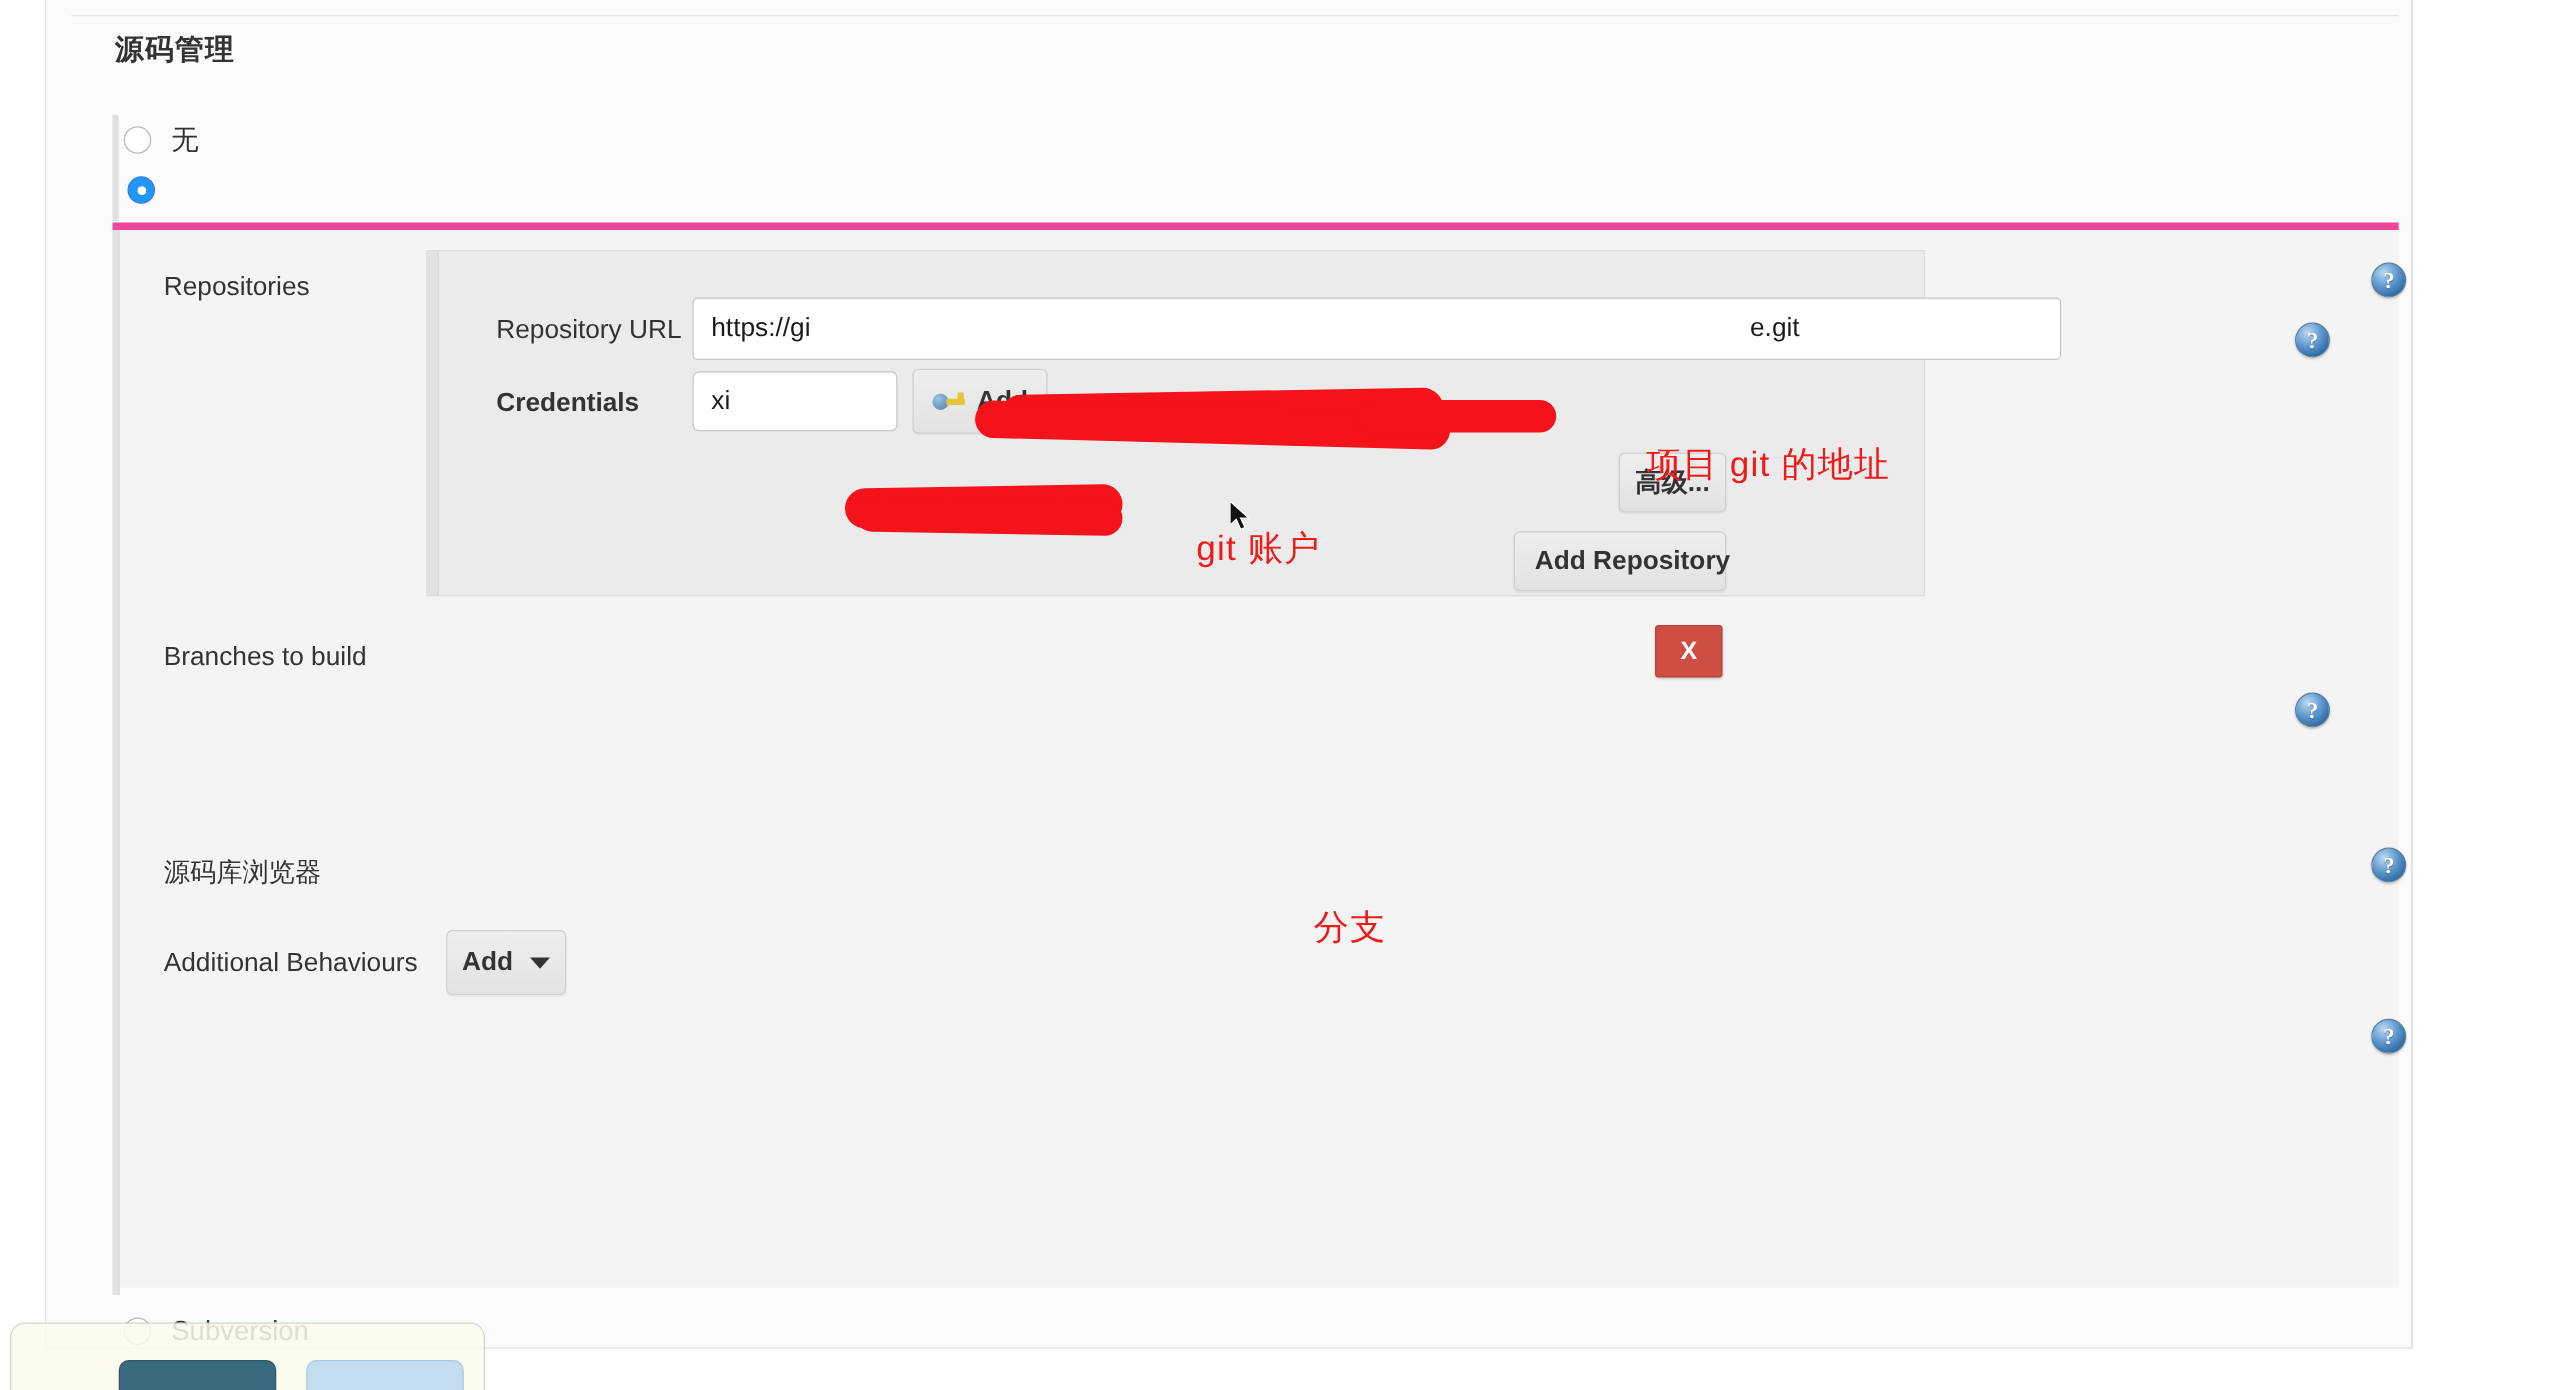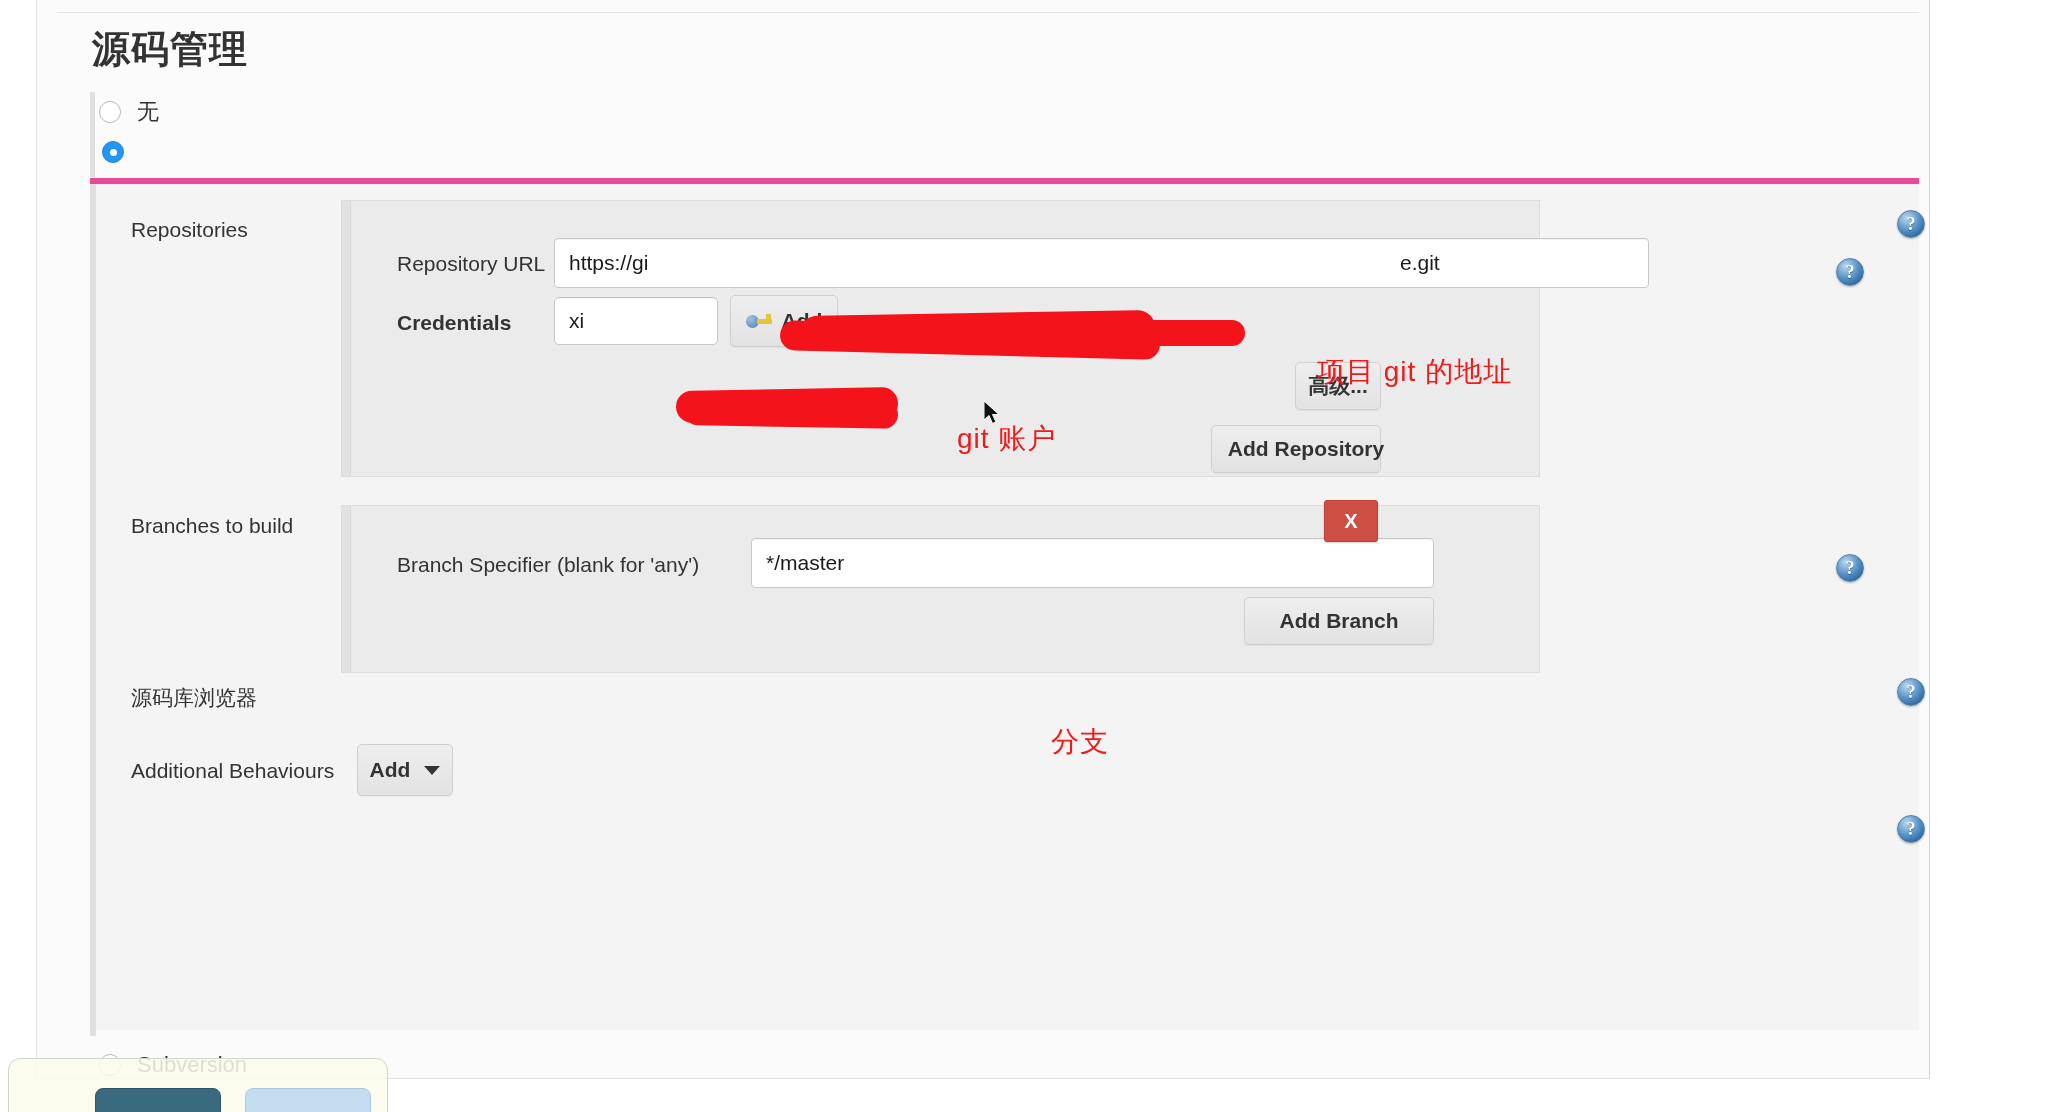--- a/index.html
+++ b/index.html
@@ -29,21 +29,21 @@
   .top-rule {
     position: absolute;
     left: 20px; top: 12px;
     width: 1862px; height: 1px;
     background: #e6e6e6;
   }
 
   .page-title {
     position: absolute;
     left: 55px; top: 24px;
-    font-size: 38px;
+    font-size: 23px;
     font-weight: bold;
     color: #333333;
     letter-spacing: 1px;
   }
 
   
   .radio-guide {
     position: absolute;
     left: 53px; top: 92px;
     width: 5px; height: 85px;
@@ -371,33 +371,20 @@
 
       <div class="help-icon" style="left:1807px; top:26px;">
         <span>?</span>
       </div>
       <div class="help-icon" style="left:1746px; top:74px;">
         <span>?</span>
       </div>
 
       <div class="field-label" style="left:41px; top:330px;">Branches to build</div>
 
-      <div class="subbox" style="left:251px; top:321px; width:1199px; height:168px;">
-        <div class="subbox-gutter"></div>
-
-        <div class="inner-label" style="left:55px; top:47px;">Branch Specifier (blank for 'any')</div>
-
-        <div class="text-input" style="left:409px; top:32px; width:683px; height:50px;">
-          <span>*/master</span>
-        </div>
-
-        <div class="btn" style="left:902px; top:91px; width:190px; height:48px;">
-          <span>Add Branch</span>
-        </div>
-      </div>
 
       <div class="btn-x" style="left:1234px; top:316px; width:54px; height:42px;">
         <span>X</span>
       </div>
 
       <div class="help-icon" style="left:1746px; top:370px;">
         <span>?</span>
       </div>
 
       <div class="field-label" style="left:41px; top:500px;">源码库浏览器</div>

